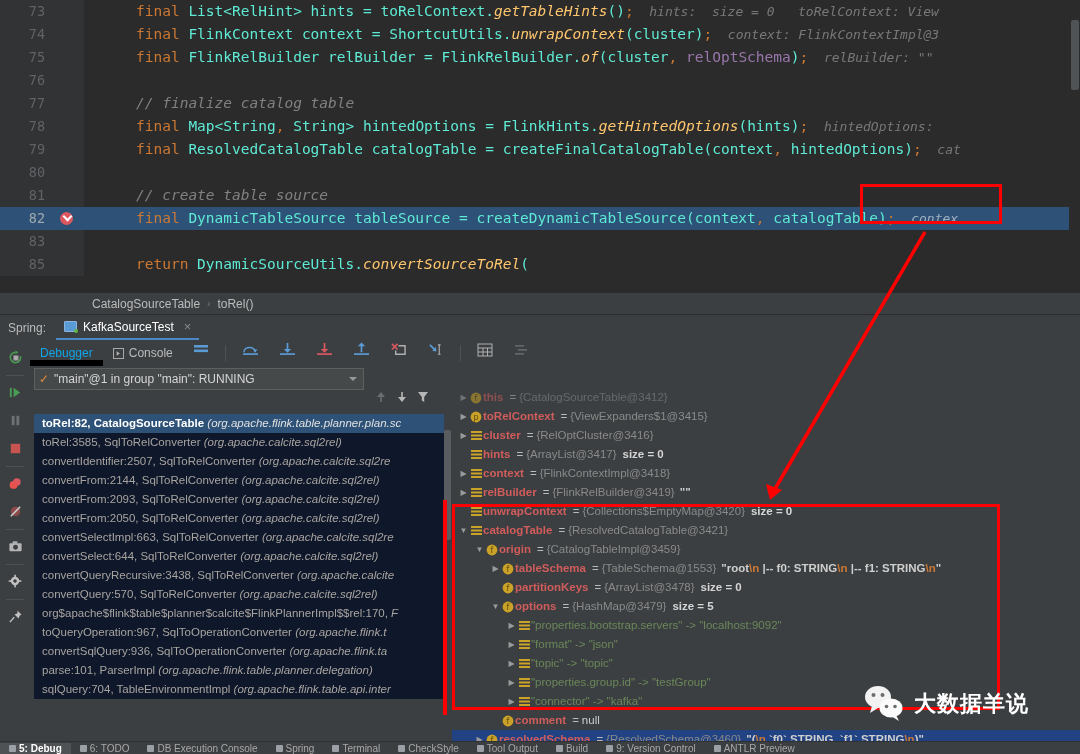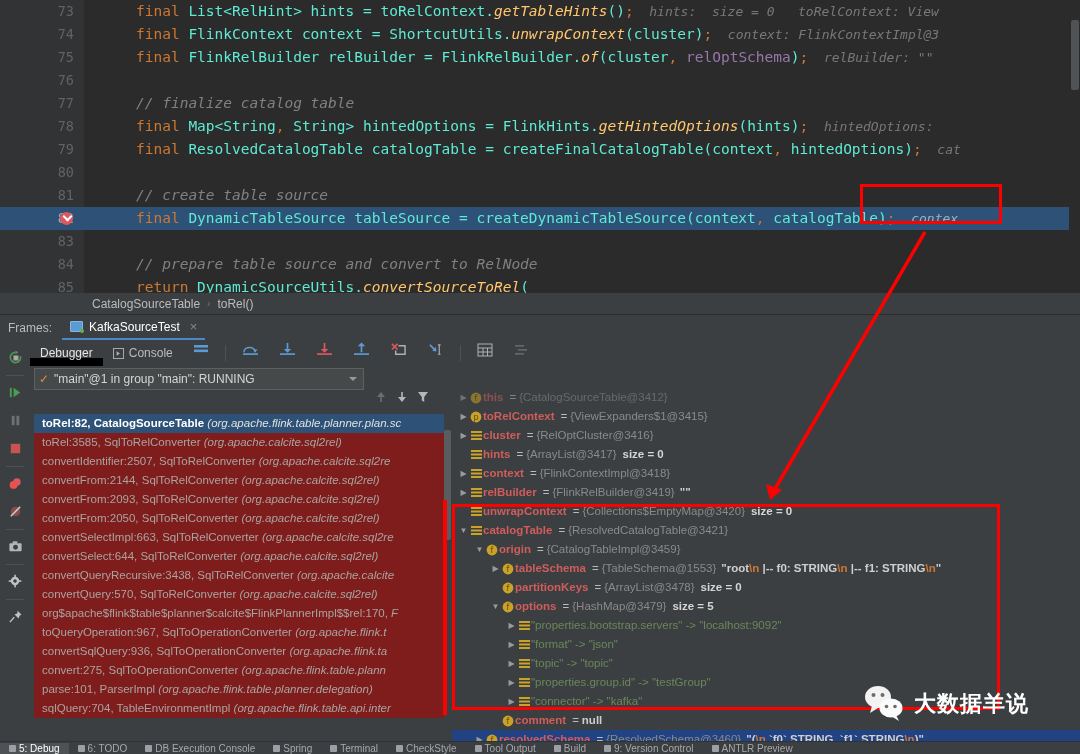--- a/index.html
+++ b/index.html
@@ -15,21 +15,21 @@
   .editor {
     position: absolute; left: 0; top: 0; width: 1080px; height: 293px;
     background: #2b2b2b;
     font-family: "DejaVu Sans Mono", monospace;
     font-size: 14.5px;
     overflow: hidden;
   }
   .code-line { position: relative; height: 23px; line-height: 23px; white-space: pre; }
   .gutter {
     position: absolute; left: 0; top: 0; width: 84px; height: 100%;
-    text-align: right; color: #606366; font-size: 13.5px;
+    text-align: center; color: #606366; font-size: 13.5px;
     padding-right: 10px; background: #313335;
   }
   .gutter-strip {
     position: absolute; left: 84px; top: 0; width: 52px; height: 100%;
     background: #2b2b2b;
   }
   .code-text { position: absolute; left: 136px; top: 0; color: #a9b7c6; }
   .line-hl { background: #2d5177; }
   .line-hl .gutter { background: #2d5177; color: #a0a8ad; }
   .line-hl .gutter-strip { background: #2d5177; }
@@ -90,21 +90,21 @@
   .vbtn { width: 26px; height: 26px; display:flex; align-items:center; justify-content:center; margin-bottom:2px; }
   .vsep { width: 18px; height: 1px; background: #4f5254; margin: 3px 0; }
 
   
   .dbg-tabs {
     position: absolute; left: 30px; top: 340px; width: 1050px; height: 26px;
     background: #3c3f41; display: flex; align-items: center; font-size: 12px;
     color: #bbbbbb;
   }
   .dtab { padding: 0 10px; height: 26px; line-height: 26px; }
-  .dtab.active { color: #e5e5e5; border-bottom: 8px solid #000000; }
+  .dtab.active { color: #0ea5e9; border-bottom: 6px solid #000000; }
   .dtab-ico { display: flex; align-items: center; gap: 5px; }
   .tb-sep { width: 1px; height: 16px; background: #4f5254; margin: 0 6px; }
 
   
   .frames-panel {
     position: absolute; left: 30px; top: 366px; width: 420px; height: 375px;
     background: #3c3f41;
   }
   .panel-tabs { height: 22px; display: flex; align-items: center; font-size: 12px; color: #bbb; padding-left: 4px; }
   .ptab { padding: 0 8px; height: 22px; line-height: 20px; }
@@ -122,21 +122,21 @@
   }
   .nav-arrows {
     position: absolute; left: 345px; top: 24px; display: flex; gap: 9px; align-items: center;
   }
   .frame-list {
     position: absolute; left: 4px; top: 48px; width: 412px; height: 322px;
     overflow: hidden; font-size: 11.5px;
   }
   .frame-row {
     height: 19px; line-height: 19px; white-space: nowrap; overflow: hidden;
-    color: #9e9e9e; padding-left: 8px; background: #7f1d1d;
+    color: #9e9e9e; padding-left: 8px; background: #0f172a;
   }
   .frame-row .pkg { font-style: italic; }
   .frame-row.sel { background: #2d5177; color: #ffffff; font-weight: bold; }
   .frame-row.sel .pkg { font-weight: normal; font-style: italic; color: #e0e0e0; }
   .frame-row.dim { color: #a8a4a0; }
 
   
   .vars-panel {
     position: absolute; left: 452px; top: 366px; width: 628px; height: 375px;
     background: #3c3f41;
@@ -147,33 +147,33 @@
     font-size: 11.5px; overflow: hidden; background: #3c3f41;
   }
   .vrow { height: 19px; line-height: 19px; white-space: nowrap; display: flex; align-items: center; }
   .vrow.sel { background: #214283; }
   .tri { width: 11px; display: inline-block; text-align: center; color: #9a9a9a; font-size: 8px; flex: 0 0 11px; }
   .vico { width: 14px; flex: 0 0 14px; display:flex; align-items:center; justify-content:center; }
   .vname { color: #d05c5c; font-weight: bold; margin-right: 3px; }
   .veq { color: #bbbbbb; margin: 0 3px; }
   .vref { color: #8a8a8a; }
   .vmeta { color: #d6d6d6; font-weight: bold; margin-left: 6px; }
-  .vnull { color: #cccccc; font-weight: bold; }
+  .vnull { color: #cccccc; }
   .esc { color: #cc7832; }
   .vstr-w { color: #cfcfcf; }
   .entry { color: #6a8759; }
 
   
   .statusbar {
     position: absolute; left: 0; top: 741px; width: 1080px; height: 13px;
     background: #3c3f41; display: flex; align-items: center;
     font-size: 10px; color: #a8a8a8; border-top: 1px solid #2f3133;
   }
   .sb-item { display: flex; align-items: center; gap: 3px; padding: 0 9px; white-space: nowrap; }
-  .sb-item.active { background: #4e5254; color: #ffffff; font-weight: normal; }
+  .sb-item.active { background: #4e5254; color: #ffffff; font-weight: bold; }
 
   
   .anno { position: absolute; pointer-events: none; }
   .box1 { left: 860px; top: 184px; width: 142px; height: 40px; border: 3px solid #ff0000; }
   .box2 { left: 452px; top: 504px; width: 548px; height: 206px; border: 3px solid #ff0000; }
 
   
   .wm {
     position: absolute; left: 862px; top: 684px; display: flex;
     align-items: center; gap: 6px; pointer-events: none;
@@ -199,36 +199,35 @@
         <div class="code-line"><div class="gutter">74</div><div class="gutter-strip"></div><div class="code-text"><span class="kw">final </span><span class="id">FlinkContext context = ShortcutUtils.</span><span class="mth">unwrapContext</span><span class="id">(cluster)</span><span class="semi">;</span><span class="hint">  context: FlinkContextImpl@3</span></div></div>
         <div class="code-line"><div class="gutter">75</div><div class="gutter-strip"></div><div class="code-text"><span class="kw">final </span><span class="id">FlinkRelBuilder relBuilder = FlinkRelBuilder.</span><span class="mth">of</span><span class="id">(cluster</span><span class="semi">, </span><span class="fld">relOptSchema</span><span class="id">)</span><span class="semi">;</span><span class="hint">  relBuilder: ""</span></div></div>
         <div class="code-line"><div class="gutter">76</div><div class="gutter-strip"></div><div class="code-text"></div></div>
         <div class="code-line"><div class="gutter">77</div><div class="gutter-strip"></div><div class="code-text"><span class="cmt">// finalize catalog table</span></div></div>
         <div class="code-line"><div class="gutter">78</div><div class="gutter-strip"></div><div class="code-text"><span class="kw">final </span><span class="id">Map&lt;String</span><span class="semi">,</span><span class="id"> String&gt; hintedOptions = FlinkHints.</span><span class="mth">getHintedOptions</span><span class="id">(hints)</span><span class="semi">;</span><span class="hint">  hintedOptions:</span></div></div>
         <div class="code-line"><div class="gutter">79</div><div class="gutter-strip"></div><div class="code-text"><span class="kw">final </span><span class="id">ResolvedCatalogTable catalogTable = createFinalCatalogTable(context</span><span class="semi">,</span><span class="id"> hintedOptions)</span><span class="semi">;</span><span class="hint">  cat</span></div></div>
         <div class="code-line"><div class="gutter">80</div><div class="gutter-strip"></div><div class="code-text"></div></div>
         <div class="code-line"><div class="gutter">81</div><div class="gutter-strip"></div><div class="code-text"><span class="cmt">// create table source</span></div></div>
         <div class="code-line line-hl"><div class="gutter">82</div><div class="gutter-strip"></div><div class="bp"></div><div class="code-text"><span class="kw">final </span><span class="id">DynamicTableSource tableSource = createDynamicTableSource(context</span><span class="semi">,</span><span class="id"> catalogTable)</span><span class="semi">;</span><span class="hint">  contex</span></div></div>
         <div class="code-line"><div class="gutter">83</div><div class="gutter-strip"></div><div class="code-text"></div></div>
-        <div class="code-line"><div class="gutter">84</div><div class="gutter-strip"></div><div class="code-text"><span class="cmt">// prepare table source and convert to RelNode</span></div></div>
         <div class="code-line"><div class="gutter">85</div><div class="gutter-strip"></div><div class="code-text"><span class="kw">return </span><span class="id">DynamicSourceUtils.</span><span class="mth">convertSourceToRel</span><span class="id">(</span></div></div>
       </div>
     <div class="vscroll-editor">
       <div class="vscroll-thumb"></div>
     </div>
   </div>
 
   <div class="breadcrumb">
     <span>CatalogSourceTable</span>
     <span class="bc-sep">›</span>
     <span>toRel()</span>
   </div>
 
   <div class="debug-head">
-    <span class="debug-label">Frames:</span>
+    <span class="debug-label">Spring:</span>
     <span class="debug-tab">
       <span class="run-icon"></span>
       <span>KafkaSourceTest</span>
       <span class="tab-close">×</span>
     </span>
   </div>
 
   <div class="vtool">
     <div class="vbtn">
       <svg width="15" height="15" viewBox="0 0 16 16">
@@ -404,21 +403,20 @@
         <div class="frame-row dim"><span>convertFrom:2144, SqlToRelConverter</span> <span class="pkg">(org.apache.calcite.sql2rel)</span></div>
         <div class="frame-row dim"><span>convertFrom:2093, SqlToRelConverter</span> <span class="pkg">(org.apache.calcite.sql2rel)</span></div>
         <div class="frame-row dim"><span>convertFrom:2050, SqlToRelConverter</span> <span class="pkg">(org.apache.calcite.sql2rel)</span></div>
         <div class="frame-row dim"><span>convertSelectImpl:663, SqlToRelConverter</span> <span class="pkg">(org.apache.calcite.sql2re</span></div>
         <div class="frame-row dim"><span>convertSelect:644, SqlToRelConverter</span> <span class="pkg">(org.apache.calcite.sql2rel)</span></div>
         <div class="frame-row dim"><span>convertQueryRecursive:3438, SqlToRelConverter</span> <span class="pkg">(org.apache.calcite</span></div>
         <div class="frame-row dim"><span>convertQuery:570, SqlToRelConverter</span> <span class="pkg">(org.apache.calcite.sql2rel)</span></div>
         <div class="frame-row dim"><span>org$apache$flink$table$planner$calcite$FlinkPlannerImpl$$rel:170,</span> <span class="pkg">F</span></div>
         <div class="frame-row dim"><span>toQueryOperation:967, SqlToOperationConverter</span> <span class="pkg">(org.apache.flink.t</span></div>
         <div class="frame-row dim"><span>convertSqlQuery:936, SqlToOperationConverter</span> <span class="pkg">(org.apache.flink.ta</span></div>
-        <div class="frame-row dim"><span>convert:275, SqlToOperationConverter</span> <span class="pkg">(org.apache.flink.table.plann</span></div>
         <div class="frame-row dim"><span>parse:101, ParserImpl</span> <span class="pkg">(org.apache.flink.table.planner.delegation)</span></div>
         <div class="frame-row dim"><span>sqlQuery:704, TableEnvironmentImpl</span> <span class="pkg">(org.apache.flink.table.api.inter</span></div>
       </div>
   </div>
   <div class="frames-scroll"></div>
   <div class="frames-thumb"></div>
 
   <div class="vars-panel">
     <div class="vars-title">Variables</div>
     <div class="vars-list" id="vars-list">

